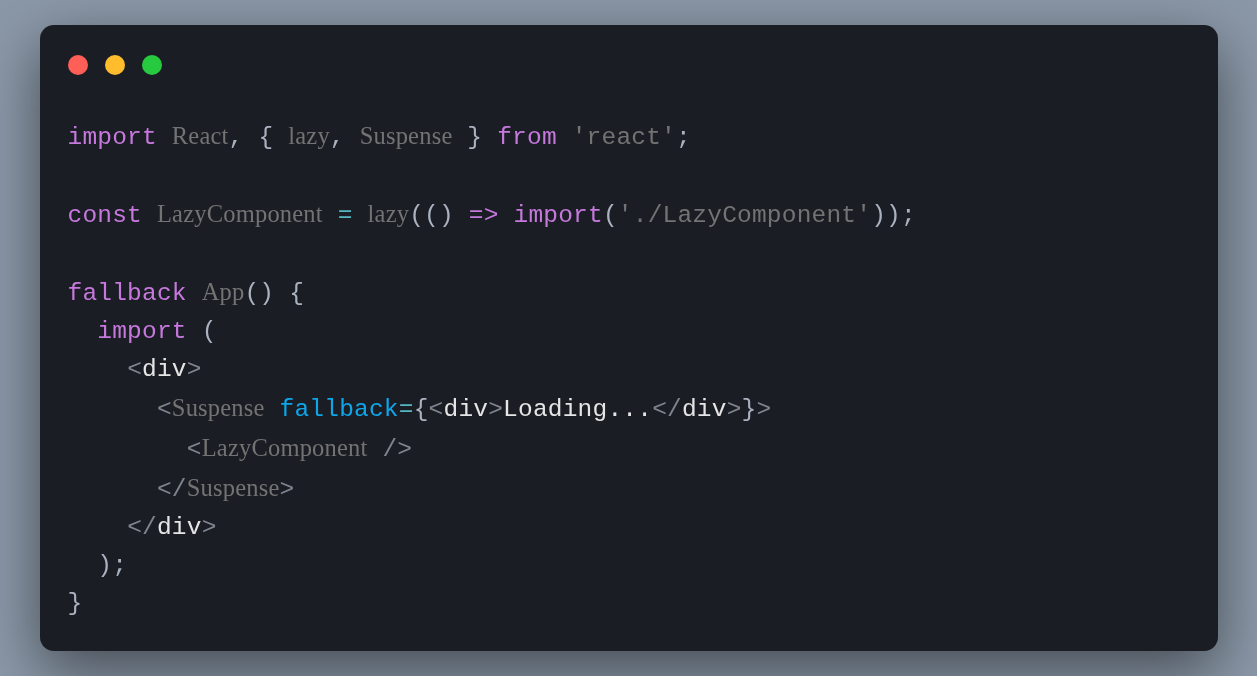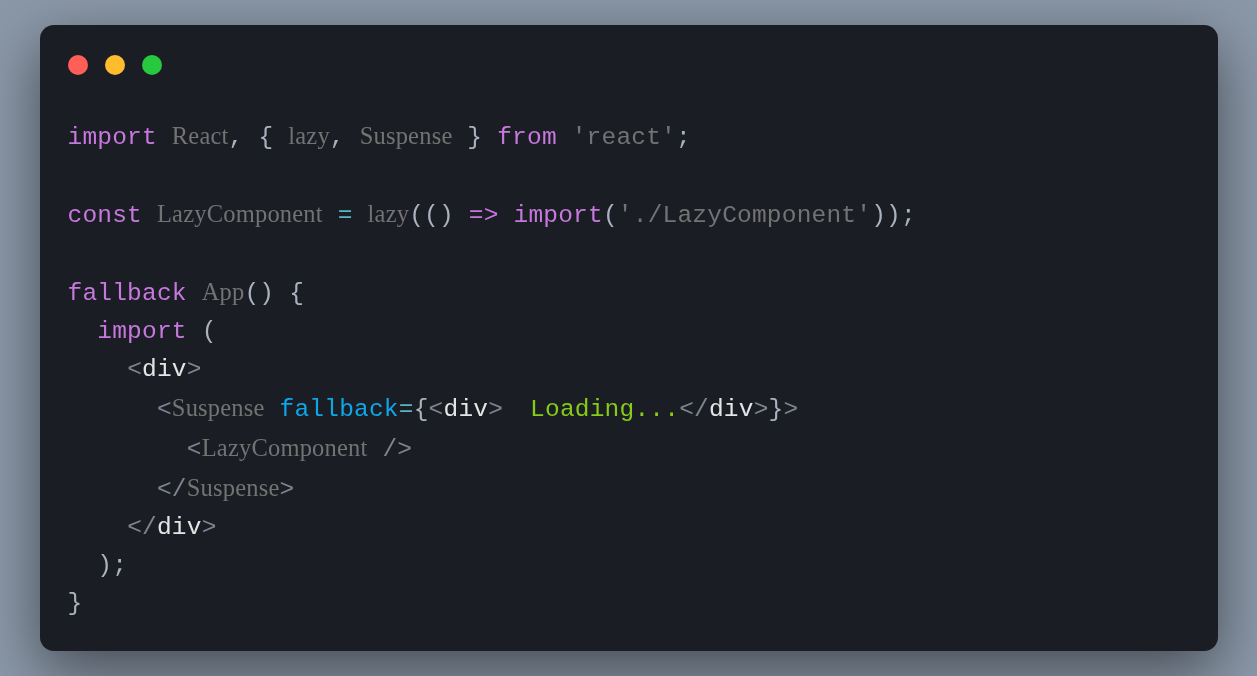--- a/index.html
+++ b/index.html
@@ -47,21 +47,21 @@
 
   
   .kw   { color: #c678dd; } 
   .fn   { color: #737373; font-family: Liberation Serif, serif; } 
   .str  { color: #737373; } 
   .punc { color: #abb2bf; } 
   .grey { color: #7f848e; } 
   .attr { color: #0ea5e9; text-align: right; } 
   .tag  { color: #e5e5e5; } 
   .op   { color: #56b6c2; } 
-  .txt  { color: #84cc16; margin-left: 27px; } 
+  .txt  { color: #e5e5e5; } 
 </style>
 </head>
 <body>
 
 <div class="window">
   <div class="titlebar">
     <div class="traffic-light tl-red"></div>
     <div class="traffic-light tl-yellow"></div>
     <div class="traffic-light tl-green"></div>
   </div>

